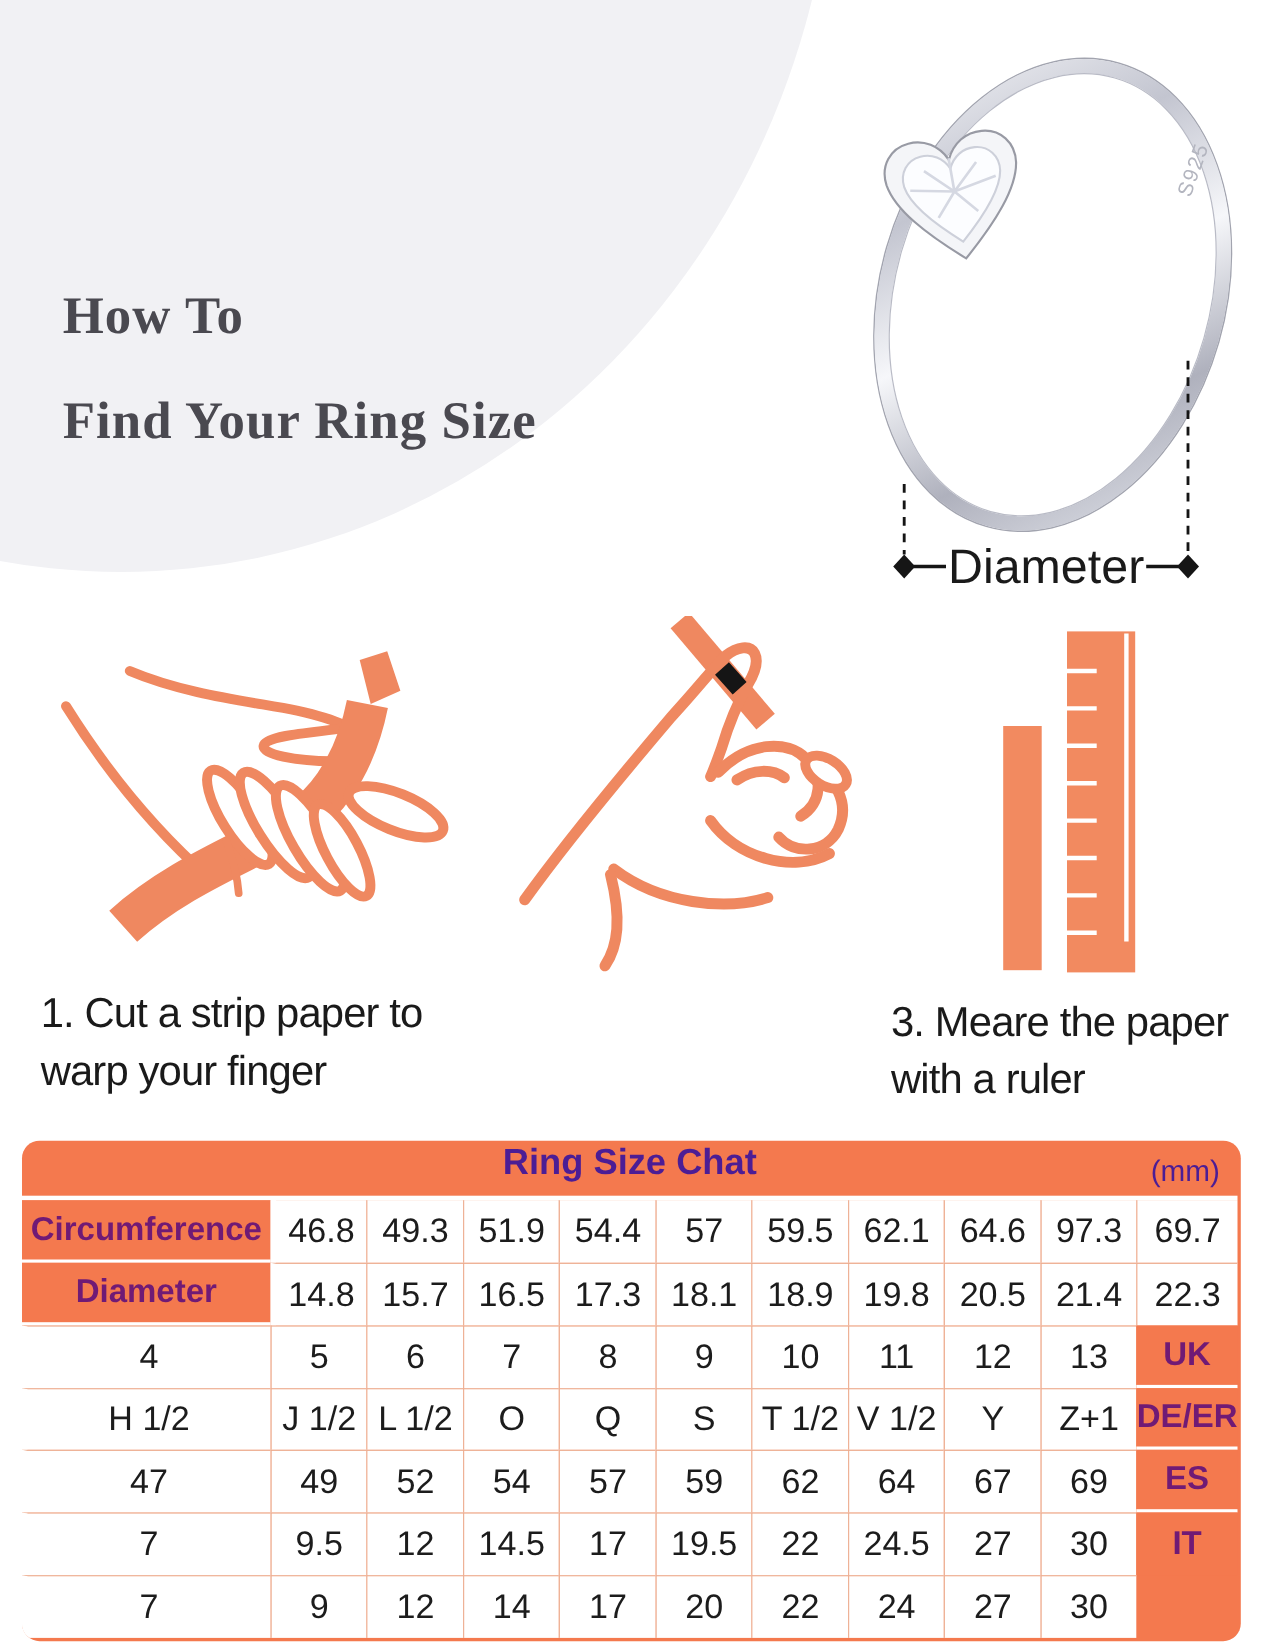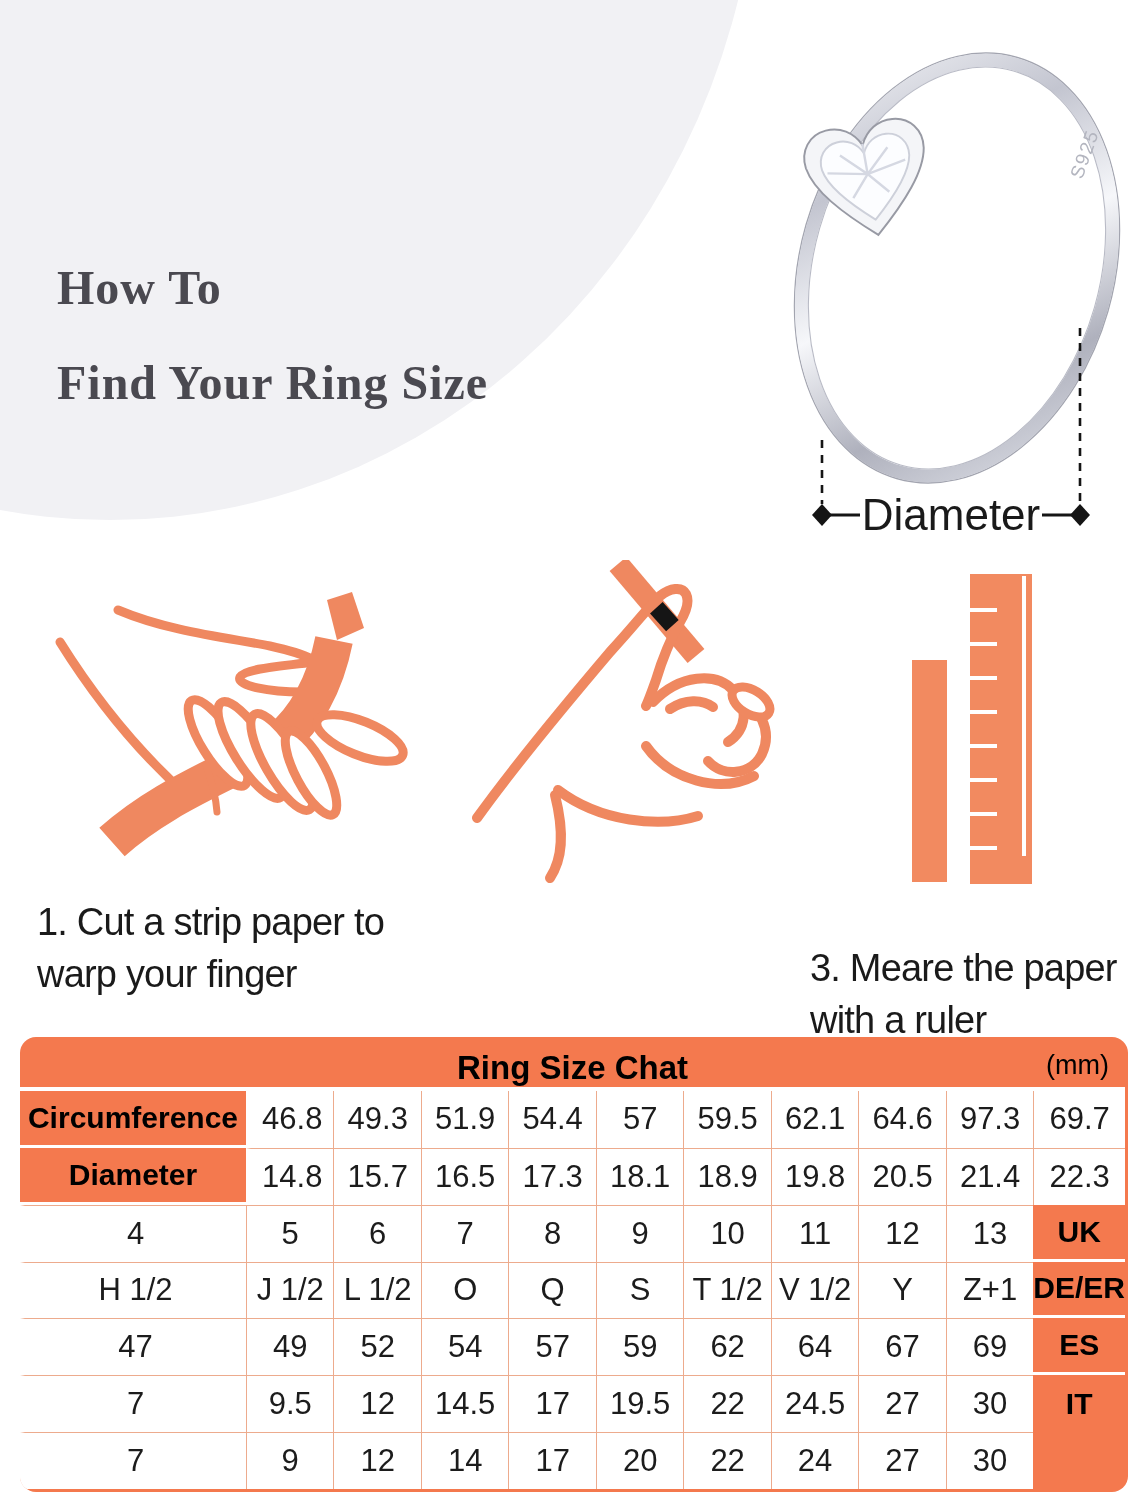--- a/index.html
+++ b/index.html
@@ -9,27 +9,27 @@
         border-radius:50%;background:#F1F1F4;}
   .title{position:absolute;left:57px;top:240px;font-family:"Liberation Serif",serif;
          font-weight:700;color:#4A4950;font-size:48px;line-height:95px;letter-spacing:1px;}
   .ring-figure{position:absolute;left:760px;top:28px;width:388px;height:532px;}
   .step-icon{position:absolute;}
   .caption{position:absolute;color:#1A1A1A;font-size:38px;line-height:52px;letter-spacing:-0.8px;}
   
   .size-table{position:absolute;left:20px;top:1037px;width:1108px;height:455px;
               background:#F4794E;border-radius:16px;overflow:hidden;
               box-sizing:border-box;padding:0 3px 3px 0;display:flex;flex-direction:column;}
-  .tbl-header{position:relative;height:50px;flex:0 0 auto;display:flex;align-items:flex-end;
-              justify-content:center;color:#000000;font-size:33px;font-weight:700;
+  .tbl-header{position:relative;height:50px;flex:0 0 auto;display:flex;align-items:flex-start;
+              justify-content:center;color:#4c1d95;font-size:33px;font-weight:700;
               border-bottom:4px solid #fff;}
   .tbl-unit{position:absolute;right:16px;bottom:6px;font-size:27px;font-weight:400;margin-left:48px;}
   .tbl-grid{flex:1 1 auto;display:grid;grid-template-columns:226px repeat(10,1fr);
             grid-auto-rows:1fr;}
-  .tl{background:#F4794E;color:#000000;font-weight:700;font-size:30px;
+  .tl{background:#F4794E;color:#701a75;font-weight:700;font-size:30px;
       display:flex;align-items:center;justify-content:center;border-bottom:3px solid #fff;}
   .tl.last{border-bottom:none;text-align:center;}
   .tc{background:#fff;color:#1C1C1C;font-size:31px;display:flex;align-items:center;
       justify-content:center;border-left:1.5px solid #EDAB8D;border-top:1.5px solid #EDAB8D;}
   .tc.first{border-left:5px solid #fff;}
   .tc.toprow{border-top:none;}
 </style>
 </head>
 <body>
 
@@ -127,21 +127,21 @@
       <line x1="170" y1="252" x2="197" y2="252"></line>
       <line x1="170" y1="286" x2="197" y2="286"></line>
       <line x1="224" y1="14" x2="224" y2="294"></line>
     </g>
   </svg>
 
   <div class="caption" style="left:37px;top:896px">
     <div>1. Cut a strip paper to</div>
     <div>warp your finger</div>
   </div>
-  <div class="caption" style="left:810px;top:942px">
+  <div class="caption" style="left:810px;top:904px">
     <div>3. Meare the paper</div>
     <div>with a ruler</div>
   </div>
 
   <div class="size-table">
     <div class="tbl-header">
       <span>Ring Size Chat</span>
       <span class="tbl-unit">(mm)</span>
     </div>
     <div class="tbl-grid">

